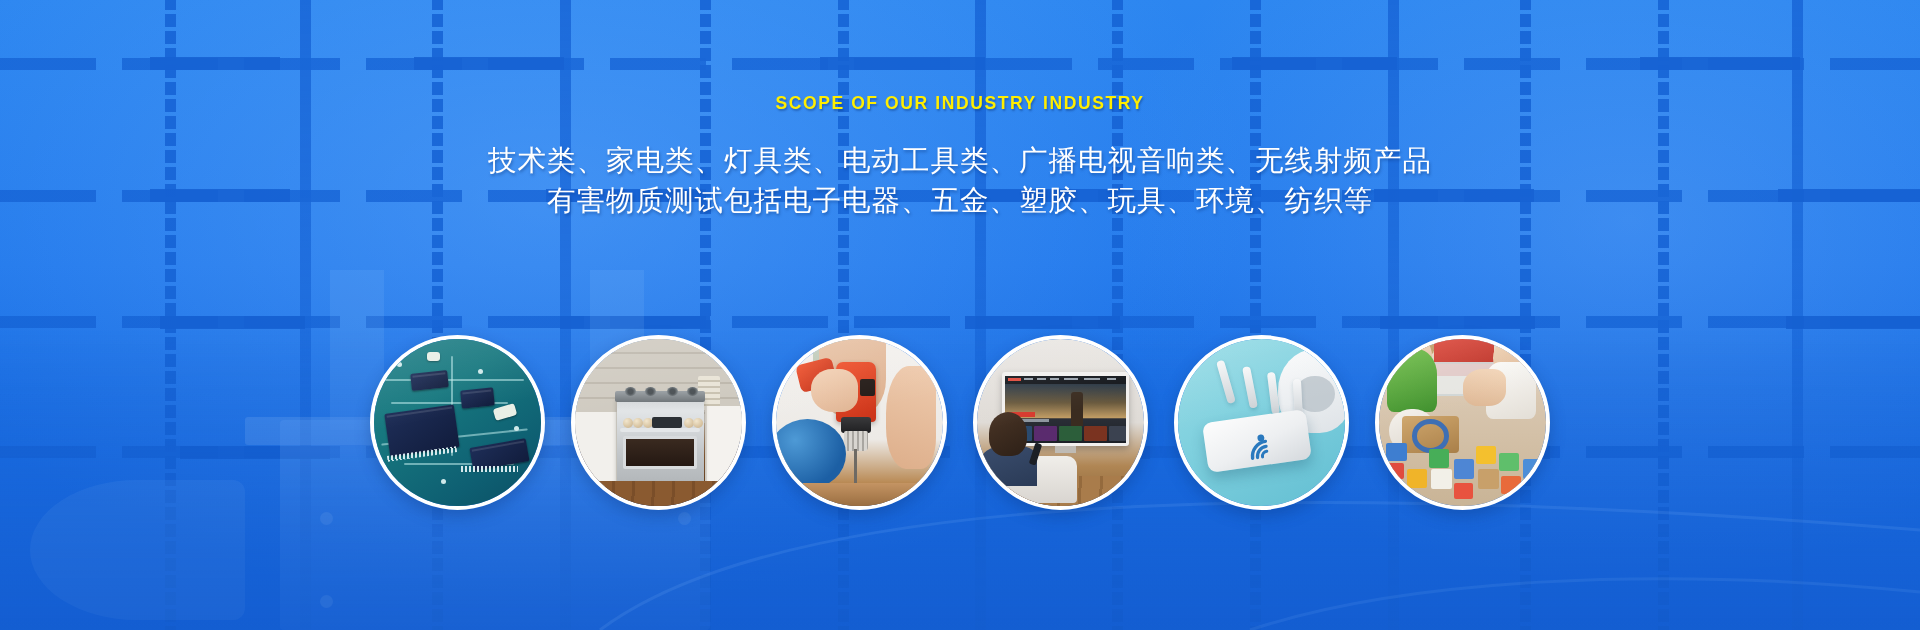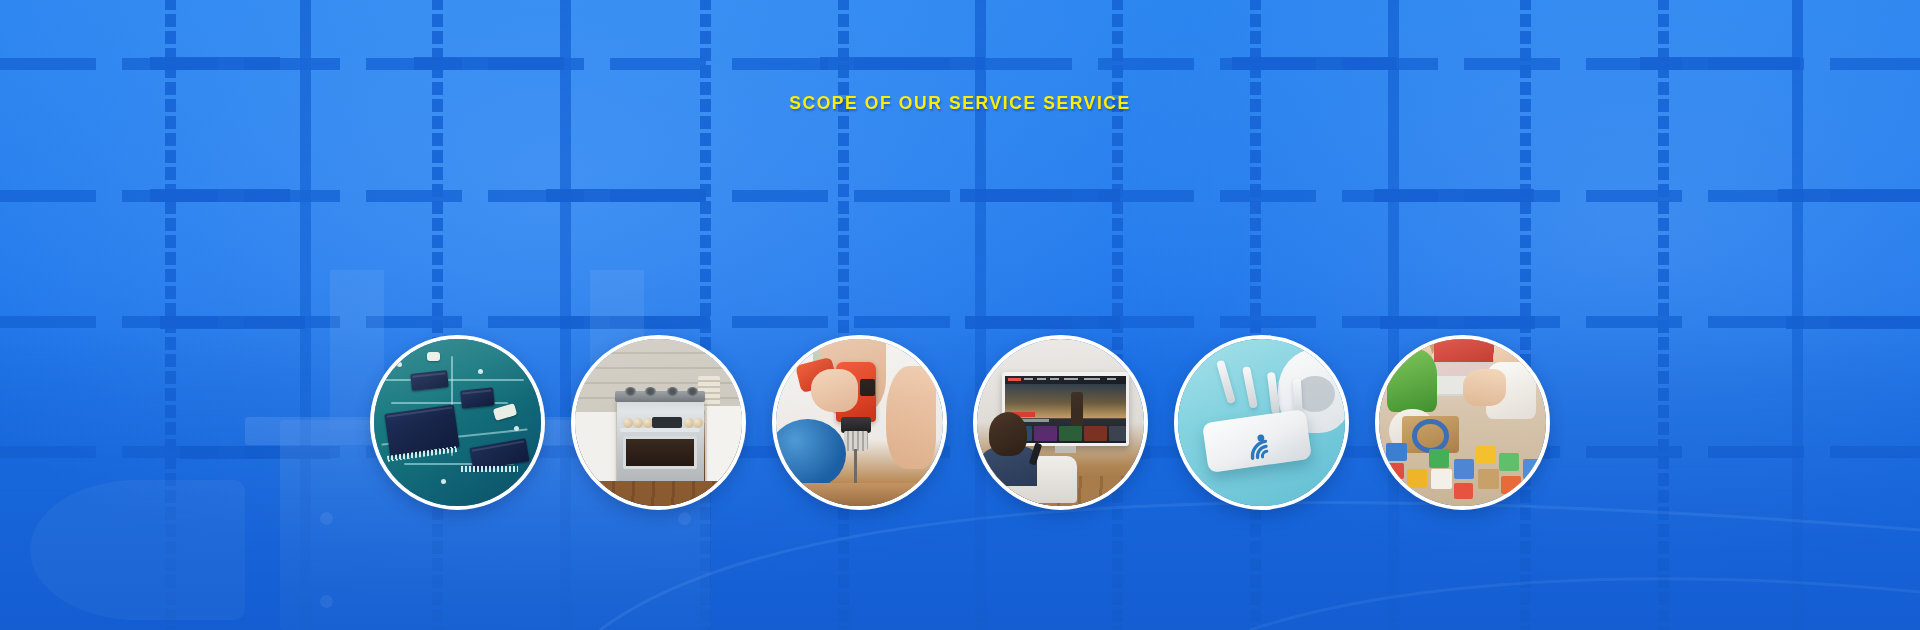--- a/index.html
+++ b/index.html
@@ -364,21 +364,25 @@
     <div class="m-bolt" style="left:290px; bottom:22px;"></div>
   </div>
 
   <div class="wash-c"></div>
   <svg class="sweep" viewBox="0 0 1920 300" preserveAspectRatio="none">
     <path d="M600,300 C760,180 1180,140 1920,200" fill="none" stroke="rgba(150,200,255,.22)" stroke-width="3"></path>
     <path d="M1250,300 C1400,250 1650,235 1920,262" fill="none" stroke="rgba(150,200,255,.18)" stroke-width="3"></path>
   </svg>
 
   <div class="content">
-    <div class="subhead">SCOPE OF OUR SERVICE SERVICE</div>
+    <div class="subhead">SCOPE OF OUR INDUSTRY INDUSTRY</div>
+    <div class="desc">
+      <span class="desc-line">技术类、家电类、灯具类、电动工具类、广播电视音响类、无线射频产品</span>
+      <span class="desc-line">有害物质测试包括电子电器、五金、塑胶、玩具、环境、纺织等</span>
+    </div>
   </div>
 
   <div class="circle-row">
 
     <div class="circle">
       <div class="art pcb">
         <div class="trace" style="left:6%;  top:24%; width:84%;"></div>
         <div class="trace" style="left:10%; top:38%; width:70%;"></div>
         <div class="trace" style="left:4%;  top:58%; width:88%; transform:rotate(-6deg);"></div>
         <div class="trace" style="left:18%; top:74%; width:66%;"></div>

